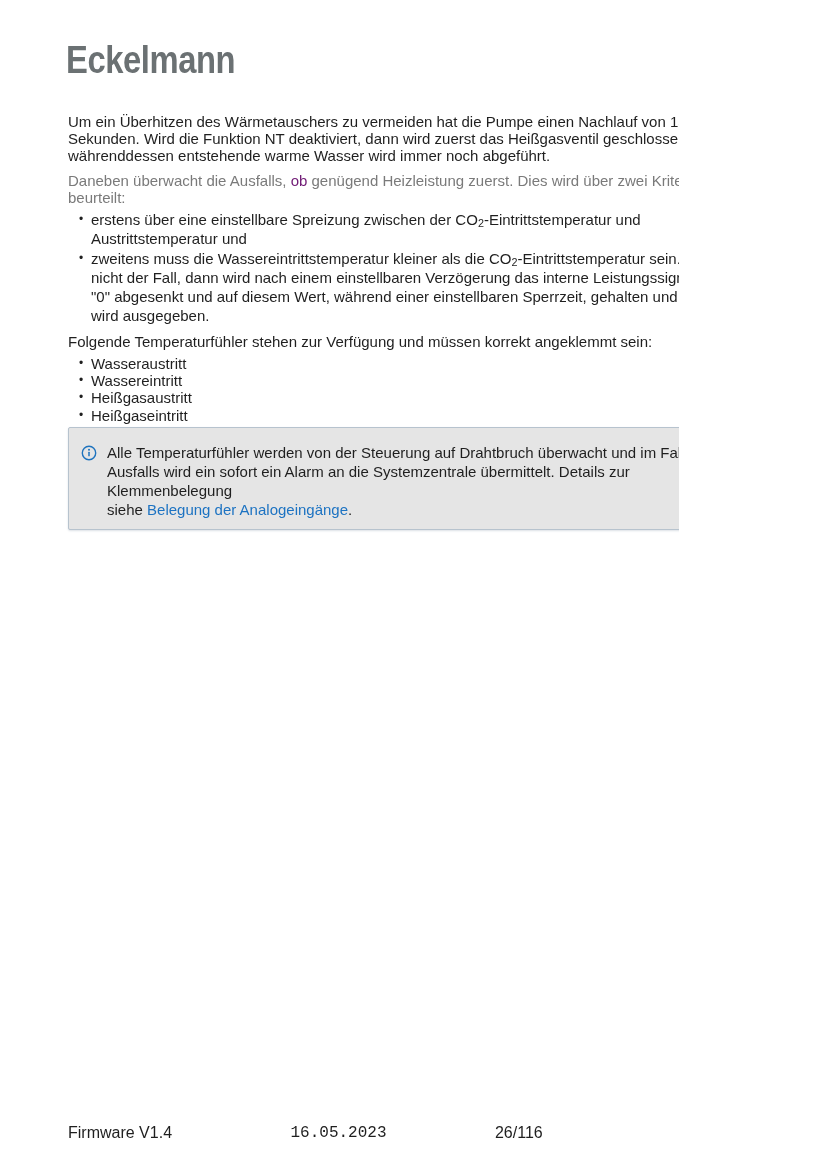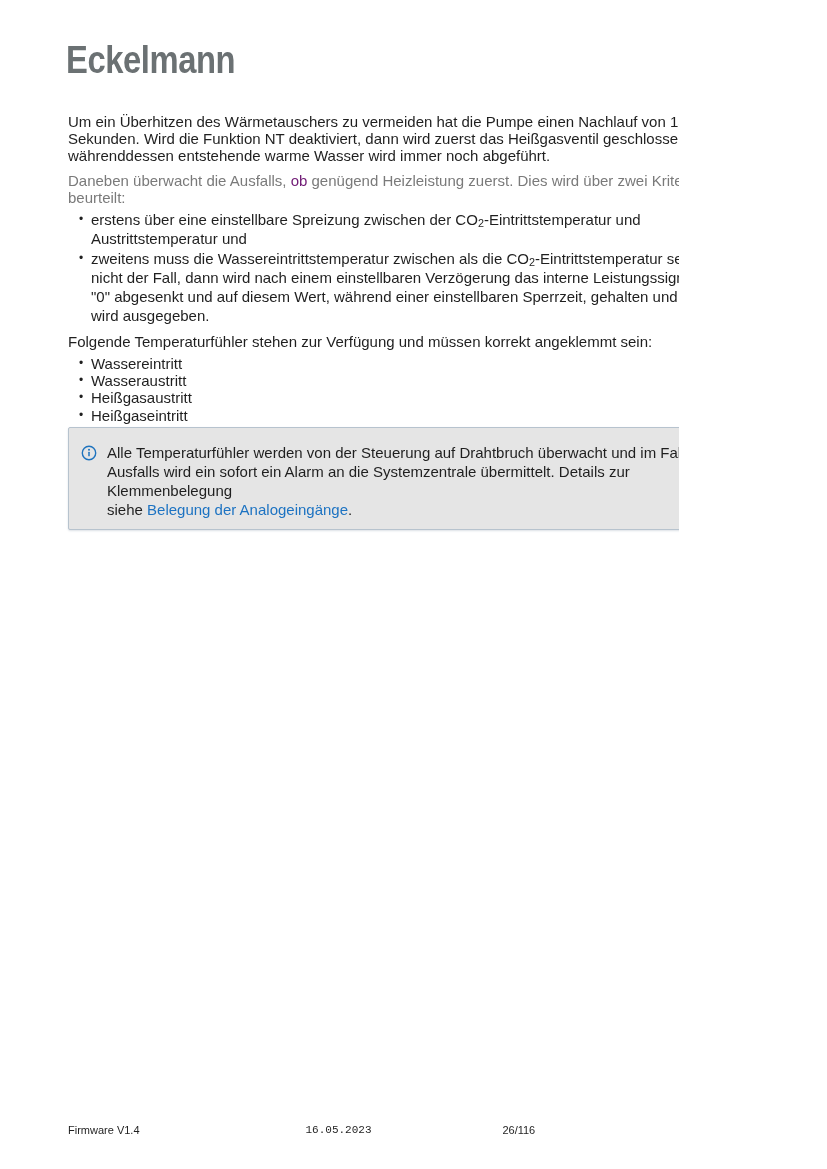--- a/index.html
+++ b/index.html
@@ -64,21 +64,21 @@
   .info-icon { flex: 0 0 auto; margin-top: 2px; display: inline-block; width: 16px; height: 16px; }
   .info-icon svg { display: block; }
   .info-text { line-height: 19px; }
   .link { color: #1d73c2; text-decoration: none; cursor: pointer; }
   .footer {
     position: absolute;
     left: 68px;
     right: 70px;
     top: 1124px;
     display: flex;
-    font-size: 11px;
+    font-size: 16px;
     color: #1f1f1f;
   }
   .footer-left  { flex: 1; text-align: left; }
   .footer-center{ flex: 1; text-align: center; font-family: Liberation Mono, monospace; }
   .footer-right { flex: 1; text-align: center; }
 </style>
 </head>
 <body>
 
 <div class="page">
@@ -86,28 +86,28 @@
   <div class="logo">Eckelmann</div>
 
   <div class="content">
 
     <p class="para">Um ein Überhitzen des Wärmetauschers zu vermeiden hat die Pumpe einen Nachlauf von 150 Sekunden. Wird die Funktion NT deaktiviert, dann wird zuerst das Heißgasventil geschlossen, das währenddessen entstehende warme Wasser wird immer noch abgeführt.</p>
 
     <p class="para para-monitoring"><span class="gray-text">Daneben überwacht die Ausfalls, </span><span class="dark-text">ob</span><span class="gray-text"> genügend Heizleistung zuerst. Dies wird über zwei Kriterien beurteilt:</span></p>
 
     <ul class="list list-criteria">
       <li><span>erstens über eine einstellbare Spreizung zwischen der CO</span><sub>2</sub><span>-Eintrittstemperatur und Austrittstemperatur und</span></li>
-      <li><span>zweitens muss die Wassereintrittstemperatur zwischen als die CO</span><sub>2</sub><span>-Eintrittstemperatur sein. Ist dies nicht der Fall, dann wird nach einem einstellbaren Verzögerung das interne Leistungssignal NT auf "0" abgesenkt und auf diesem Wert, während einer einstellbaren Sperrzeit, gehalten und ein Alarm wird ausgegeben.</span></li>
+      <li><span>zweitens muss die Wassereintrittstemperatur kleiner als die CO</span><sub>2</sub><span>-Eintrittstemperatur sein. Ist dies nicht der Fall, dann wird nach einem einstellbaren Verzögerung das interne Leistungssignal NT auf "0" abgesenkt und auf diesem Wert, während einer einstellbaren Sperrzeit, gehalten und ein Alarm wird ausgegeben.</span></li>
     </ul>
 
     <p class="para para-sensors-intro">Folgende Temperaturfühler stehen zur Verfügung und müssen korrekt angeklemmt sein:</p>
 
     <ul class="list list-sensors">
+      <li>Wasseraustritt</li>
       <li>Wassereintritt</li>
-      <li>Wasseraustritt</li>
       <li>Heißgasaustritt</li>
       <li>Heißgaseintritt</li>
     </ul>
 
     <div class="info-box">
       <span class="info-icon">
         <svg width="16" height="16" viewBox="0 0 16 16">
           <circle cx="8" cy="8" r="6.7" fill="none" stroke="#1e73be" stroke-width="1.4"></circle>
           <circle cx="8" cy="4.7" r="1" fill="#1e73be"></circle>
           <rect x="7.25" y="6.7" width="1.5" height="4.6" rx="0.6" fill="#1e73be"></rect>

